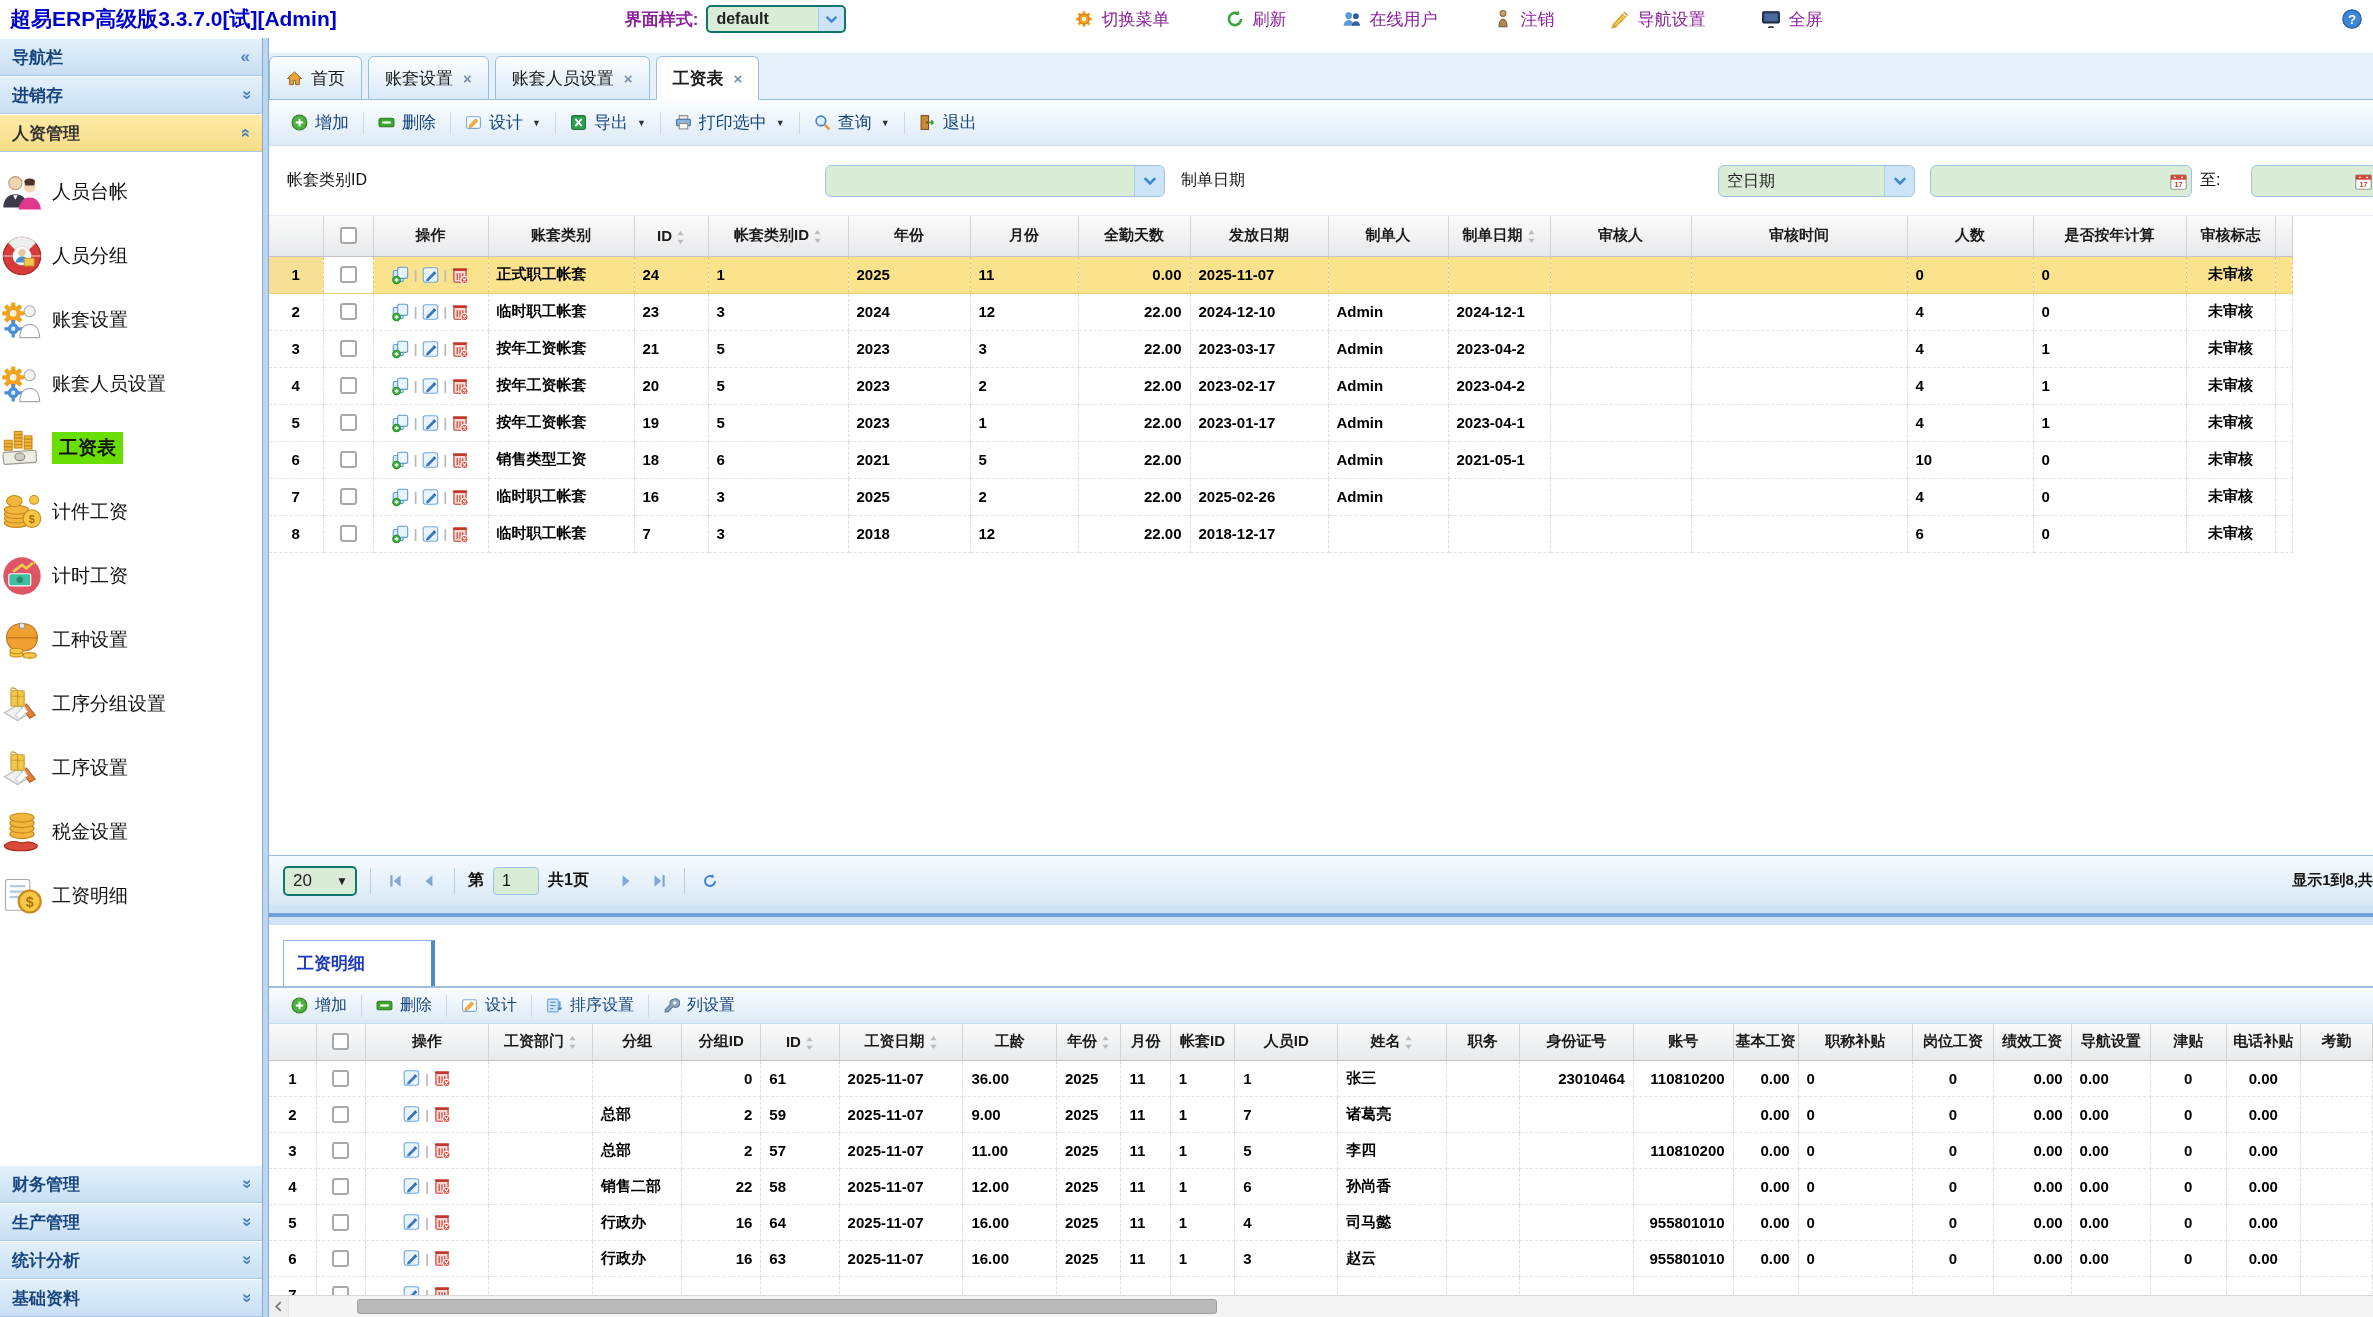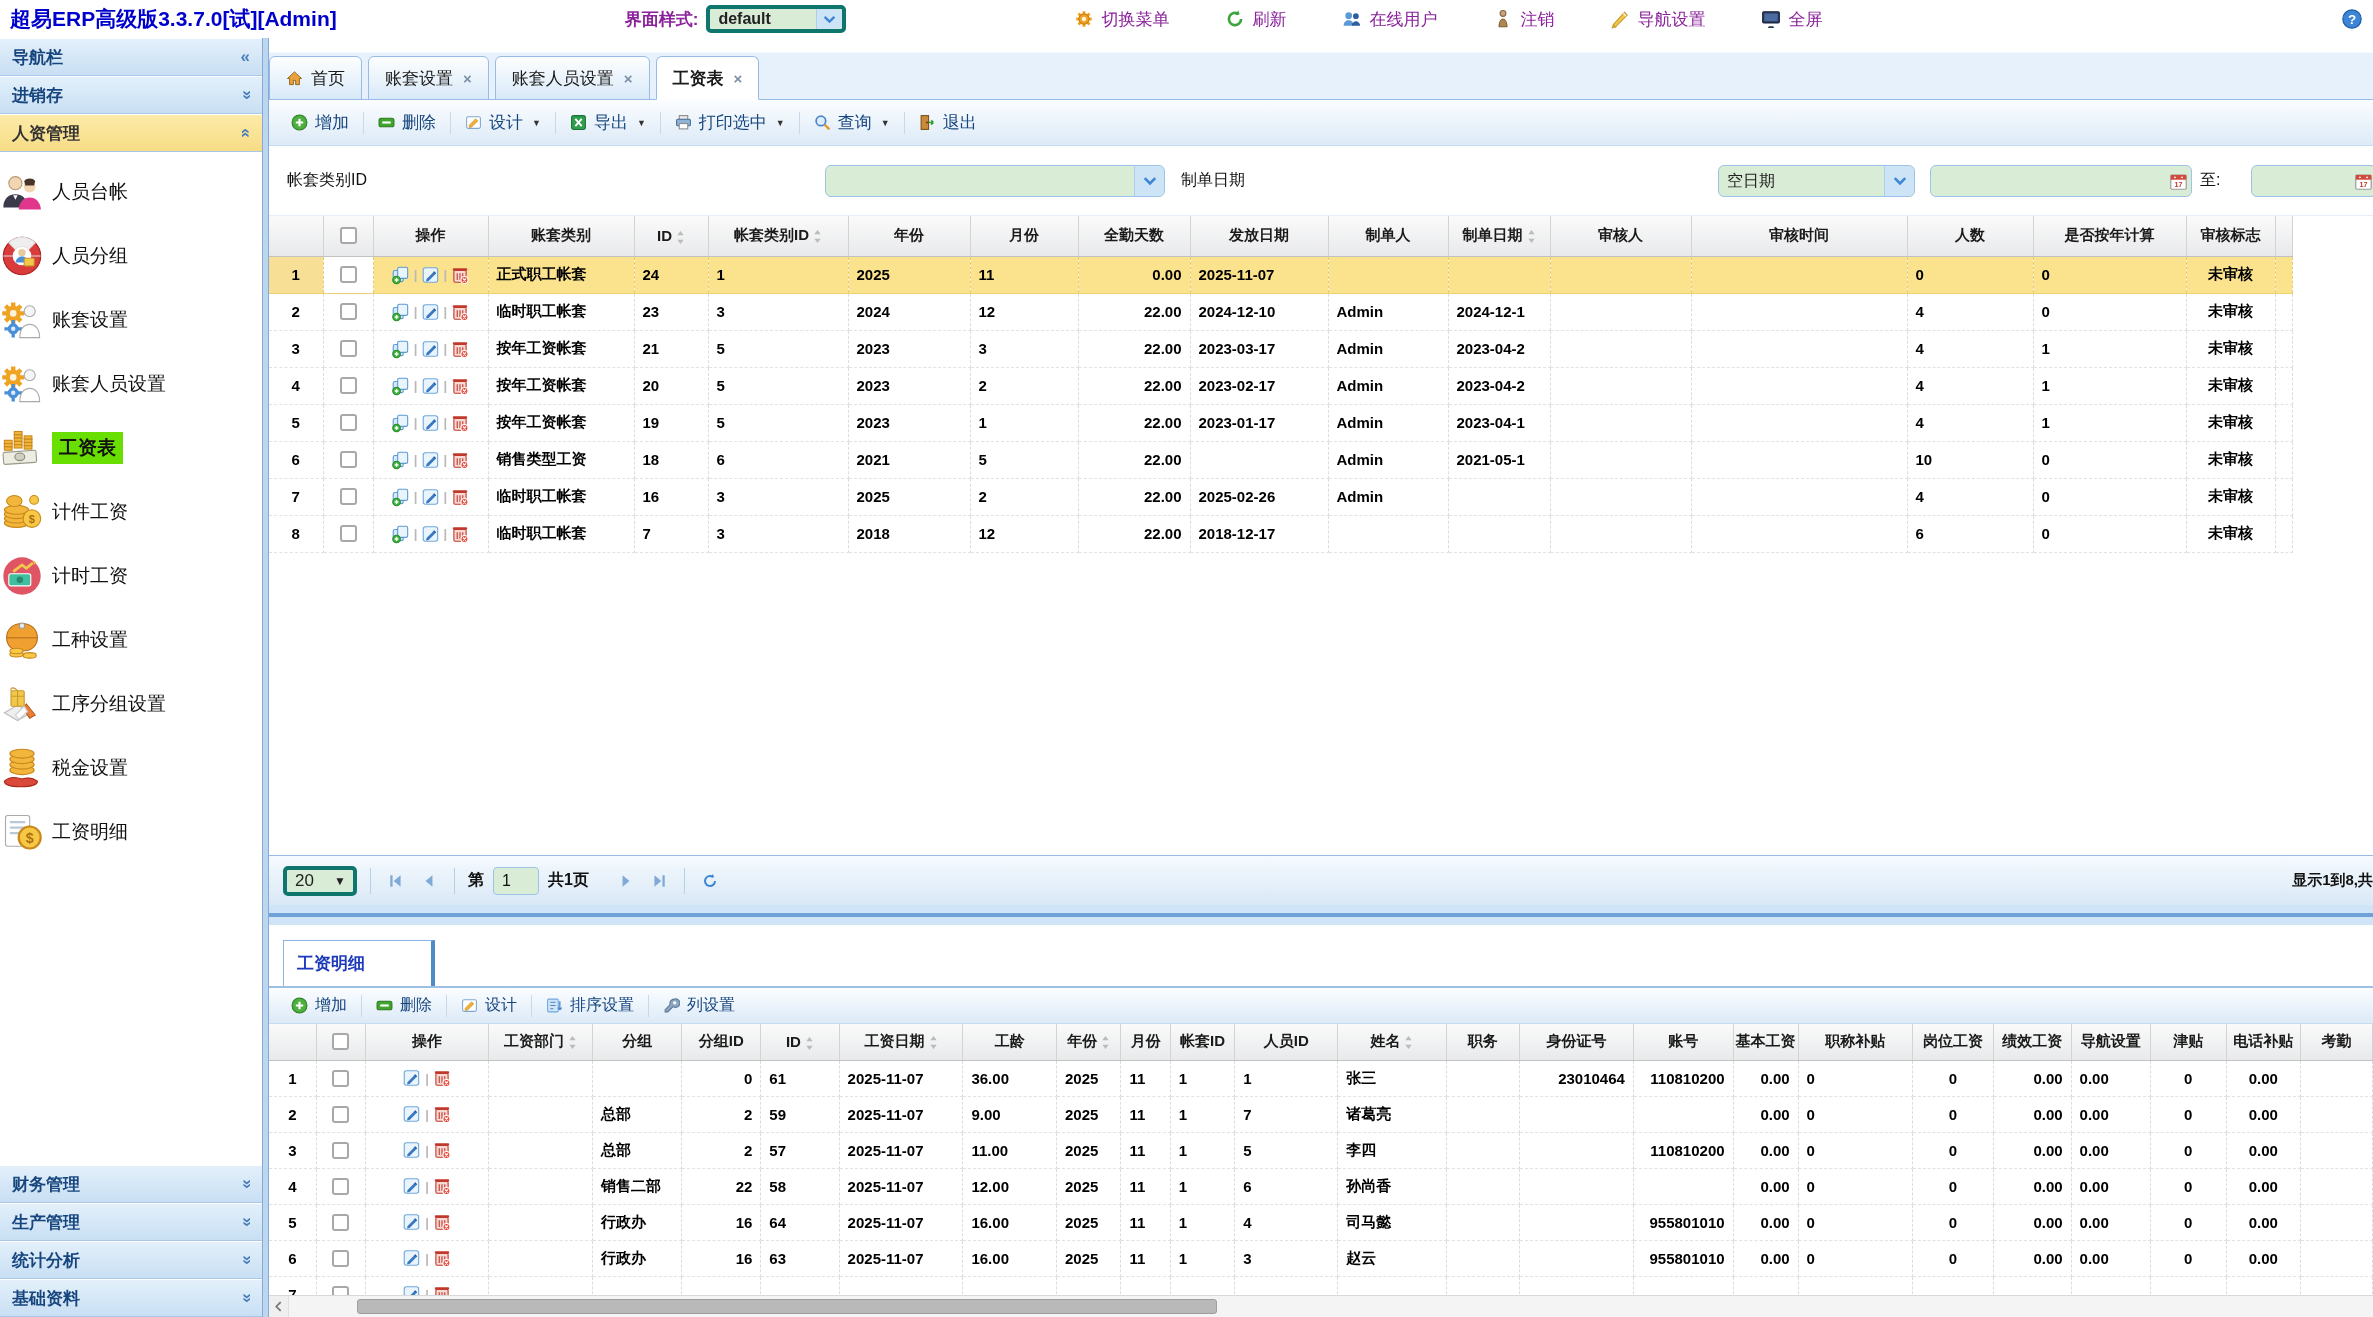--- a/index.html
+++ b/index.html
@@ -4,21 +4,21 @@
 <style>
   html,body{margin:0;padding:0;background:#fff;}
   *{box-sizing:border-box;font-family:"Liberation Sans","DejaVu Sans",sans-serif;}
   #app{position:relative;width:2373px;height:1317px;overflow:hidden;background:#fff;}
 
   
   #topbar{height:38px;display:flex;align-items:center;padding:0 10px;background:#fff;}
   #app-title{font-size:21px;font-weight:bold;color:#0000CC;white-space:nowrap;}
   #style-picker{display:flex;align-items:center;gap:8px;margin-left:288px;font-weight:bold;}
   .plabel{font-size:17px;color:#8B229B;white-space:nowrap;}
-  .select-box{display:flex;align-items:center;height:28px;min-width:140px;background:#D9EDD6;border:4px solid #0f766e;border-radius:5px;padding-left:8px;font-size:16px;color:#222;position:relative;}
+  .select-box{display:flex;align-items:center;height:28px;min-width:140px;background:#D9EDD6;border:2px solid #0f766e;border-radius:5px;padding-left:8px;font-size:16px;color:#222;position:relative;}
   .select-box .sel-arrow{margin-left:auto;width:26px;height:100%;display:flex;align-items:center;justify-content:center;background:#CDE4F7;border-left:1px solid #AECFEC;border-radius:0 5px 5px 0;}
   #top-actions{display:flex;align-items:center;gap:56px;margin-left:228px;}
   .taction{display:flex;align-items:center;gap:7px;color:#8B229B;font-size:17px;cursor:pointer;white-space:nowrap;}
   .icon18{width:20px;height:20px;display:inline-flex;}
   .icon18 svg{width:100%;height:100%;}
   #help-btn{margin-left:auto;width:22px;height:22px;display:inline-flex;cursor:pointer;}
   #help-btn svg{width:100%;height:100%;}
 
   
   #body{display:flex;height:1279px;}
@@ -356,20 +356,33 @@
                 <path d="M16 8c-3-4-7-3-6 0" fill="none" stroke="#C9992A"></path>
                 <path d="M24 20l8 10-5 3-6-9z" fill="#E8803A" stroke="#B85A1A"></path>
                 <path d="M22 22l-8 8 3 4 8-7z" fill="#FFF" stroke="#CCC"></path>
               </svg>
             </span>
             <span class="sitem-label">工序分组设置</span>
           </div>
           <div class="sitem">
             <span class="icon44">
               <svg viewBox="0 0 40 40">
+                <path d="M4 28l12-7 12 7-12 7z" fill="#EFEFEF" stroke="#BBB"></path>
+                <rect x="10" y="8" width="12" height="14" rx="1" fill="#F2C84B" stroke="#C9992A"></rect>
+                <path d="M16 8v14M10 13h12" stroke="#C9992A"></path>
+                <path d="M16 8c-3-4-7-3-6 0" fill="none" stroke="#C9992A"></path>
+                <path d="M24 20l8 10-5 3-6-9z" fill="#E8803A" stroke="#B85A1A"></path>
+                <path d="M22 22l-8 8 3 4 8-7z" fill="#FFF" stroke="#CCC"></path>
+              </svg>
+            </span>
+            <span class="sitem-label">工序设置</span>
+          </div>
+          <div class="sitem">
+            <span class="icon44">
+              <svg viewBox="0 0 40 40">
                 <g fill="#F2B63C" stroke="#C9881A">
                   <ellipse cx="20" cy="22" rx="11" ry="4"></ellipse>
                   <ellipse cx="20" cy="17" rx="11" ry="4"></ellipse>
                   <ellipse cx="20" cy="12" rx="11" ry="4"></ellipse>
                   <ellipse cx="20" cy="7" rx="11" ry="4"></ellipse>
                 </g>
                 <path d="M4 32c4-4 10-4 16-2 6-2 10-1 14 2 0 3-6 5-15 5S4 35 4 32z" fill="#D94A3A" stroke="#A82A1A"></path>
               </svg>
             </span>
             <span class="sitem-label">税金设置</span>

